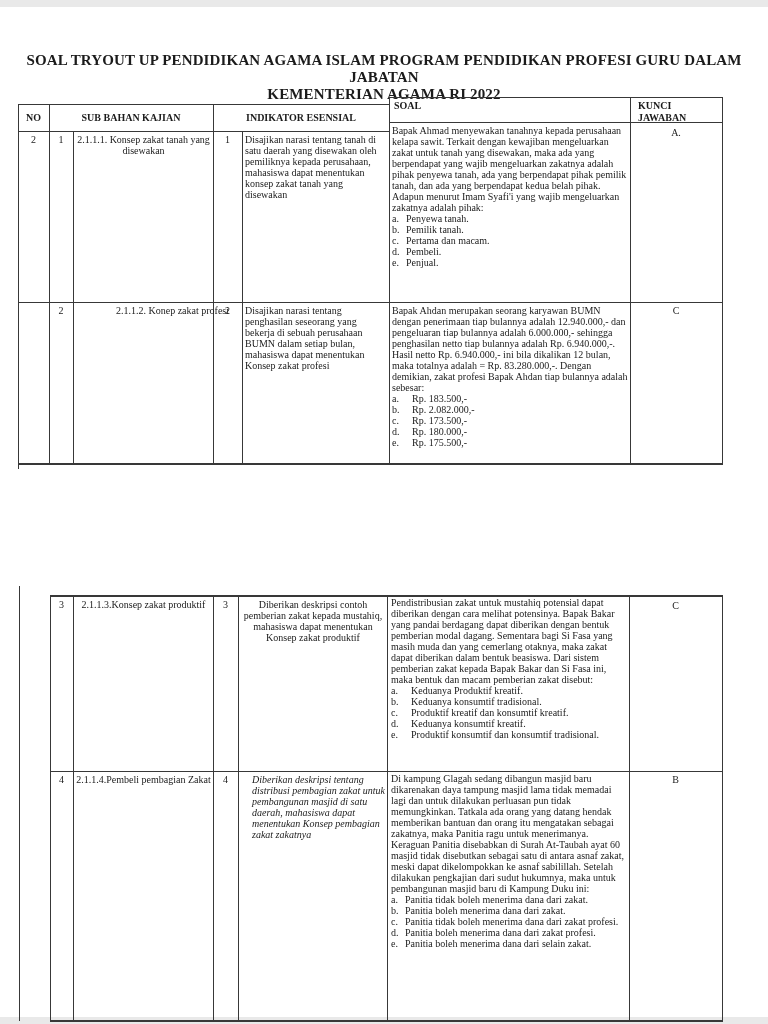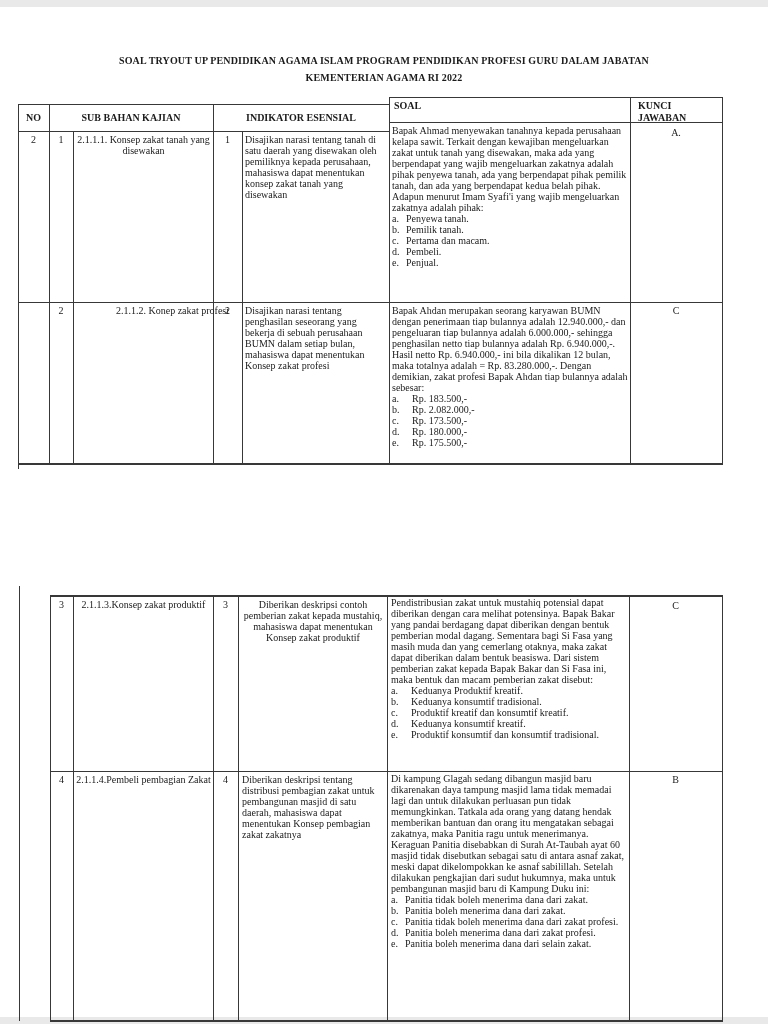--- a/index.html
+++ b/index.html
@@ -6,21 +6,21 @@
   .page{position:relative;width:768px;height:1024px;background:#ffffff;overflow:hidden;
         font-family:"Liberation Serif", serif;color:#1b1b1b;}
   .strip{position:absolute;left:0;width:768px;background:#e9e9e9;}
   .vline{position:absolute;width:1px;background:#383838;}
   .hline{position:absolute;height:1px;background:#383838;}
   .hline.thick{height:2px;}
   .txt{position:absolute;font-size:10px;line-height:11px;color:#1b1b1b;}
   .ctr{text-align:center;}
   .nowrap{white-space:nowrap;}
   .title{position:absolute;left:0;top:52px;width:768px;text-align:center;
-         font-size:10px;font-weight:bold;line-height:17px;letter-spacing:.15px;}
+         font-size:15px;font-weight:bold;line-height:17px;letter-spacing:.15px;}
   .hdr{font-size:10px;font-weight:bold;line-height:11.5px;}
   .soal-par{margin:0 0 0 0;}
   .opt{display:flex;}
   .opt-label{flex:0 0 14px;width:14px;}
   .opt-list.wide .opt-label{flex:0 0 20px;width:20px;}
 </style>
 </head>
 <body>
 
 <div class="page">
@@ -156,21 +156,21 @@
           <span class="opt-label">e.</span>
           <span class="opt-text">Produktif konsumtif dan konsumtif tradisional.</span>
         </div>
       </div>
   </div>
   <div class="txt ctr" style="left:629px;top:600px;width:93px;">C</div>
 
   <div class="txt ctr" style="left:50px;top:774px;width:23px;">4</div>
   <div class="txt ctr" style="left:74px;top:774px;width:139px;">2.1.1.4.Pembeli pembagian Zakat</div>
   <div class="txt ctr" style="left:213px;top:774px;width:25px;">4</div>
-  <div class="txt" style="left:242px;top:774px;width:142px;">Diberikan deskripsi tentang distribusi pembagian zakat untuk pembangunan masjid di satu daerah, mahasiswa dapat menentukan Konsep pembagian zakat zakatnya</div>
+  <div class="txt" style="left:252px;top:774px;width:142px;font-style:italic;">Diberikan deskripsi tentang distribusi pembagian zakat untuk pembangunan masjid di satu daerah, mahasiswa dapat menentukan Konsep pembagian zakat zakatnya</div>
   <div class="txt" style="left:391px;top:773px;width:236px;">
     <div class="soal-par">Di kampung Glagah sedang dibangun masjid baru dikarenakan daya tampung masjid lama tidak memadai lagi dan untuk dilakukan perluasan pun tidak memungkinkan. Tatkala ada orang yang datang hendak memberikan bantuan dan orang itu mengatakan sebagai zakatnya, maka Panitia ragu untuk menerimanya. Keraguan Panitia disebabkan di Surah At-Taubah ayat 60 masjid tidak disebutkan sebagai satu di antara asnaf zakat, meski dapat dikelompokkan ke asnaf sabilillah. Setelah dilakukan pengkajian dari sudut hukumnya, maka untuk pembangunan masjid baru di Kampung Duku ini:</div>
     <div class="opt-list">
         <div class="opt">
           <span class="opt-label">a.</span>
           <span class="opt-text">Panitia tidak boleh menerima dana dari zakat.</span>
         </div>
         <div class="opt">
           <span class="opt-label">b.</span>
           <span class="opt-text">Panitia boleh menerima dana dari zakat.</span>

